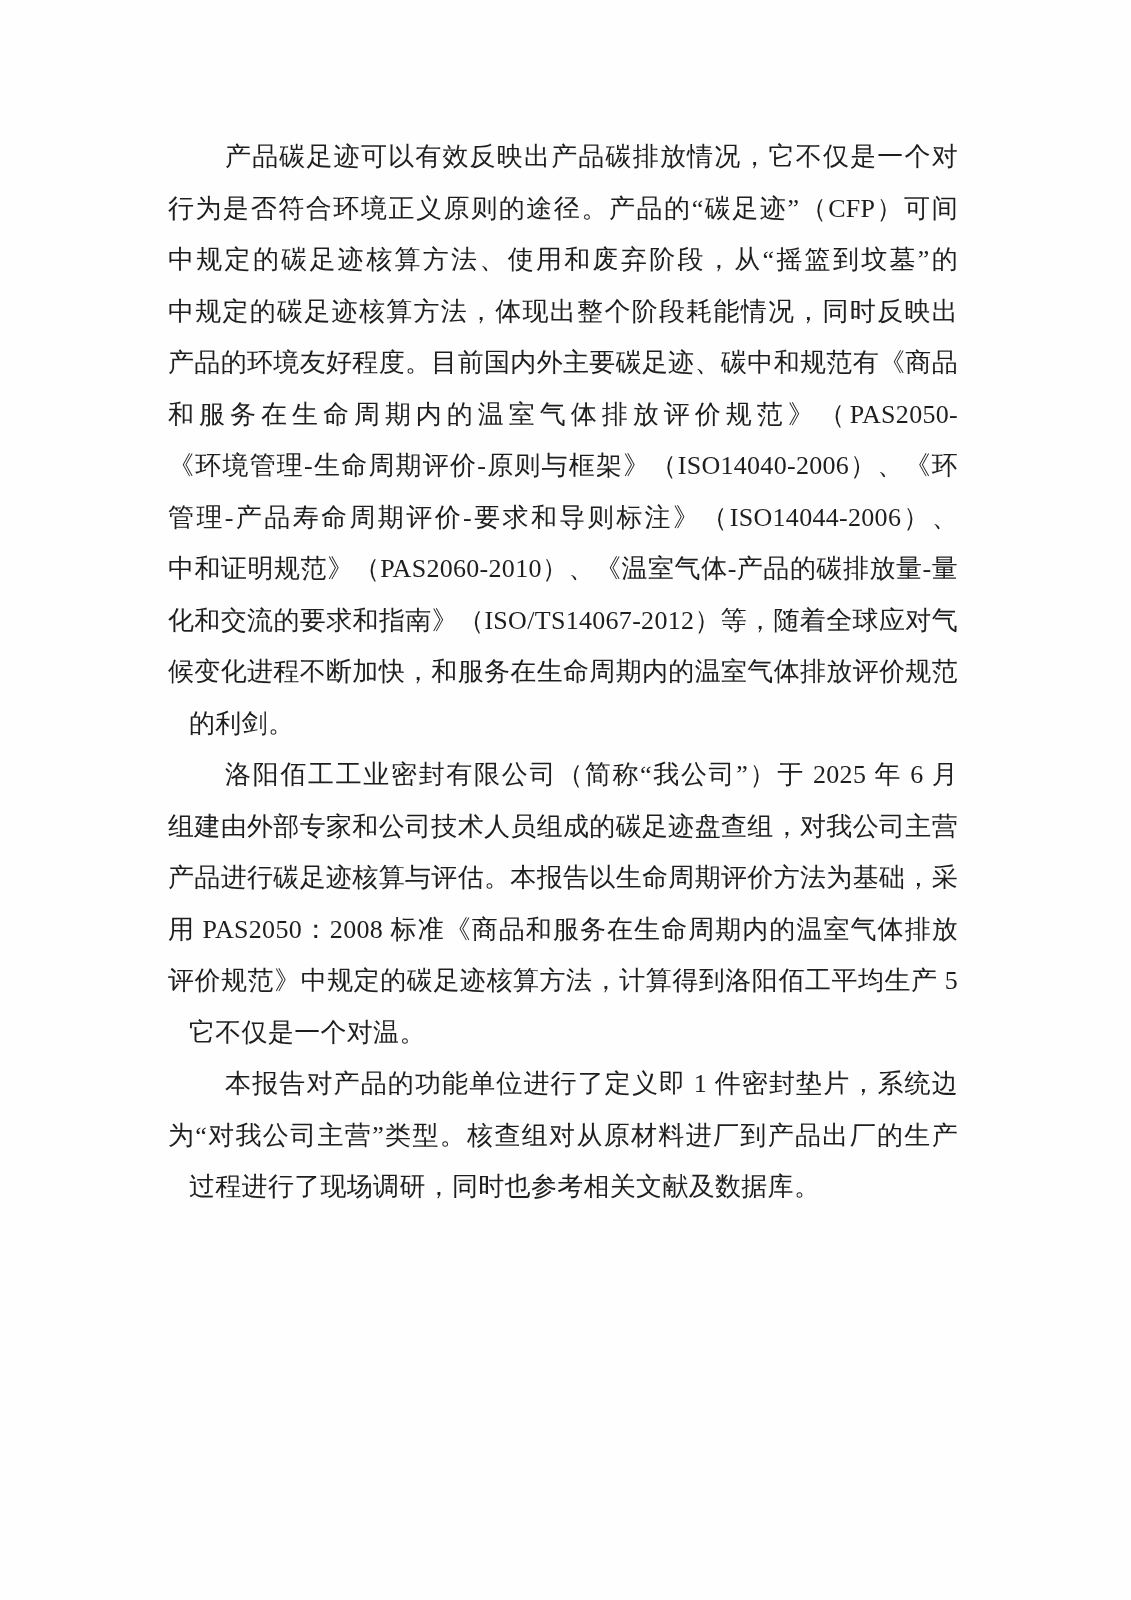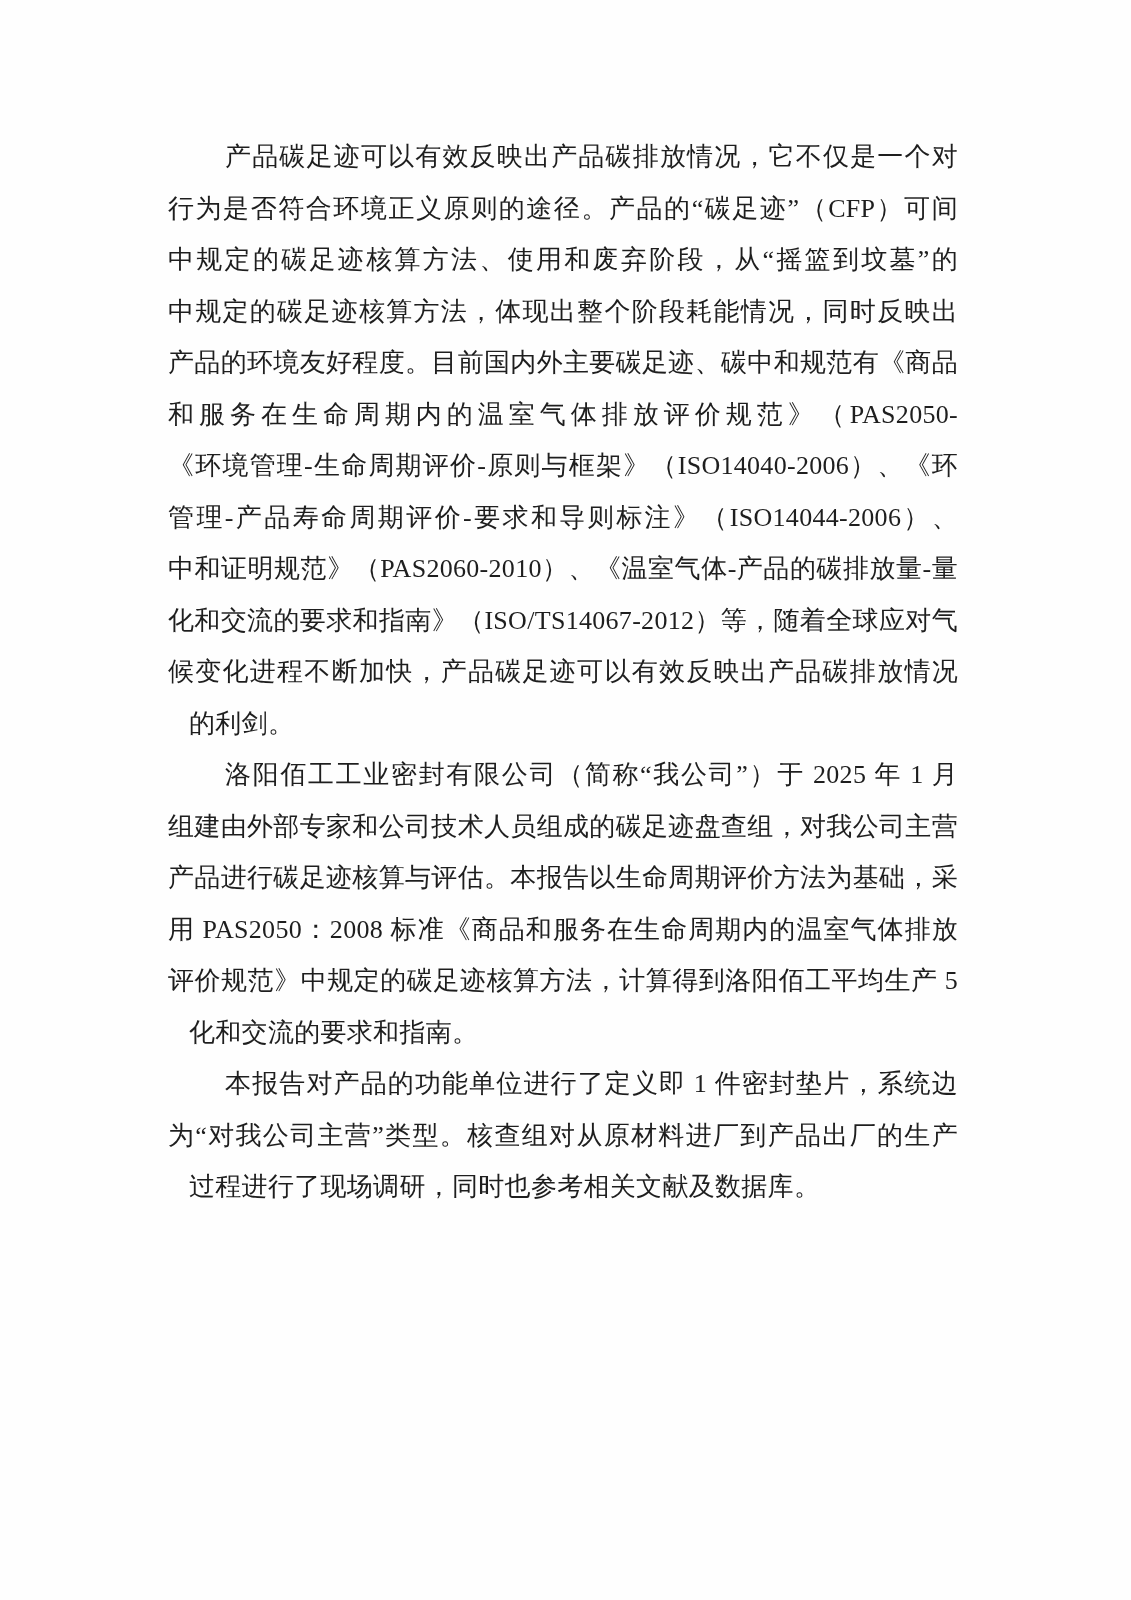--- a/index.html
+++ b/index.html
@@ -58,30 +58,30 @@
         <div class="line first">产品碳足迹可以有效反映出产品碳排放情况，它不仅是一个对温</div>
         <div class="line">行为是否符合环境正义原则的途径。产品的“碳足迹”（CFP）可间</div>
         <div class="line">中规定的碳足迹核算方法、使用和废弃阶段，从“摇篮到坟墓”的</div>
         <div class="line">中规定的碳足迹核算方法，体现出整个阶段耗能情况，同时反映出</div>
         <div class="line">产品的环境友好程度。目前国内外主要碳足迹、碳中和规范有《商品</div>
         <div class="line">和服务在生命周期内的温室气体排放评价规范》（PAS2050-2008）、</div>
         <div class="line">《环境管理-生命周期评价-原则与框架》（ISO14040-2006）、《环境</div>
         <div class="line">管理-产品寿命周期评价-要求和导则标注》（ISO14044-2006）、《碳</div>
         <div class="line">中和证明规范》（PAS2060-2010）、《温室气体-产品的碳排放量-量</div>
         <div class="line">化和交流的要求和指南》（ISO/TS14067-2012）等，随着全球应对气</div>
-        <div class="line">候变化进程不断加快，产品碳足迹可以有效反映出产品碳排放情况</div>
+        <div class="line">候变化进程不断加快，和服务在生命周期内的温室气体排放评价规范</div>
         <div class="line last">的利剑。</div>
       </div>
       <div class="paragraph">
-        <div class="line first">洛阳佰工工业密封有限公司（简称“我公司”）于 2025 年 1 月</div>
+        <div class="line first">洛阳佰工工业密封有限公司（简称“我公司”）于 2025 年 6 月</div>
         <div class="line">组建由外部专家和公司技术人员组成的碳足迹盘查组，对我公司主营</div>
         <div class="line">产品进行碳足迹核算与评估。本报告以生命周期评价方法为基础，采</div>
         <div class="line">用 PAS2050：2008 标准《商品和服务在生命周期内的温室气体排放</div>
         <div class="line">评价规范》中规定的碳足迹核算方法，计算得到洛阳佰工平均生产 5</div>
-        <div class="line last">化和交流的要求和指南。</div>
+        <div class="line last">它不仅是一个对温。</div>
       </div>
       <div class="paragraph">
         <div class="line first">本报告对产品的功能单位进行了定义即 1 件密封垫片，系统边界</div>
         <div class="line">为“对我公司主营”类型。核查组对从原材料进厂到产品出厂的生产</div>
         <div class="line last">过程进行了现场调研，同时也参考相关文献及数据库。</div>
       </div>
     </div>
 </div>
 
 </body></html>

